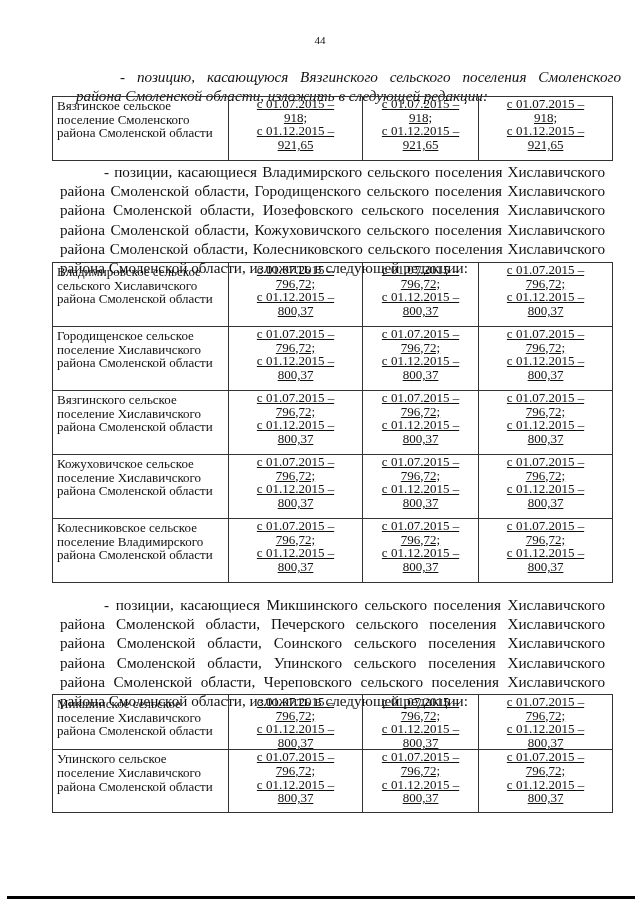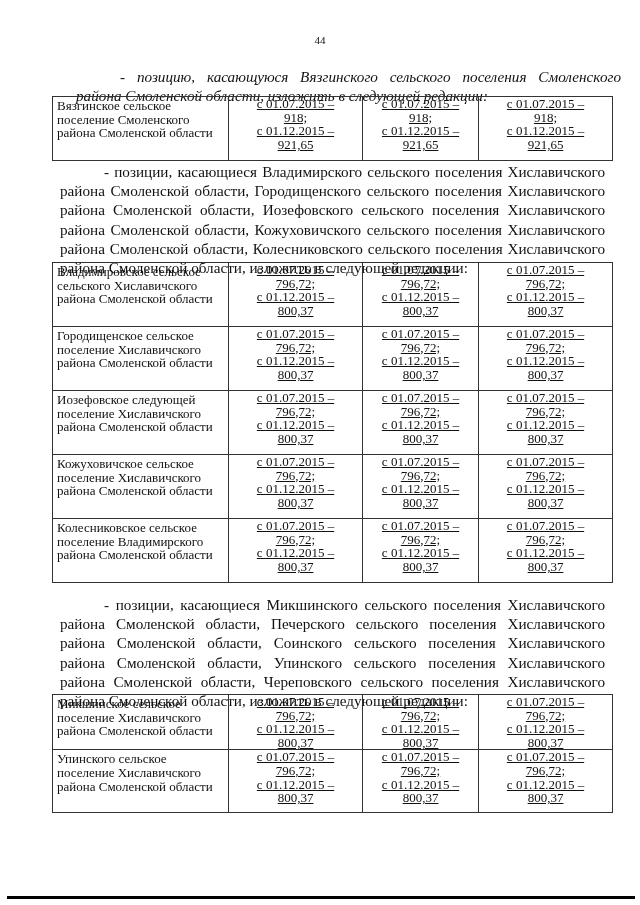--- a/index.html
+++ b/index.html
@@ -99,21 +99,21 @@
           <div>800,37</div>
         </td>
         <td class="val">
           <div>с 01.07.2015 –</div>
           <div>796,72;</div>
           <div>с 01.12.2015 –</div>
           <div>800,37</div>
         </td>
       </tr>
       <tr style="height: 64px;">
-        <td class="name">Иозефовское следующей поселение Хиславичского района Смоленской области</td>
+        <td class="name">Вязгинского сельское поселение Хиславичского района Смоленской области</td>
         <td class="val">
           <div>с 01.07.2015 –</div>
           <div>796,72;</div>
           <div>с 01.12.2015 –</div>
           <div>800,37</div>
         </td>
         <td class="val">
           <div>с 01.07.2015 –</div>
           <div>796,72;</div>
           <div>с 01.12.2015 –</div>

